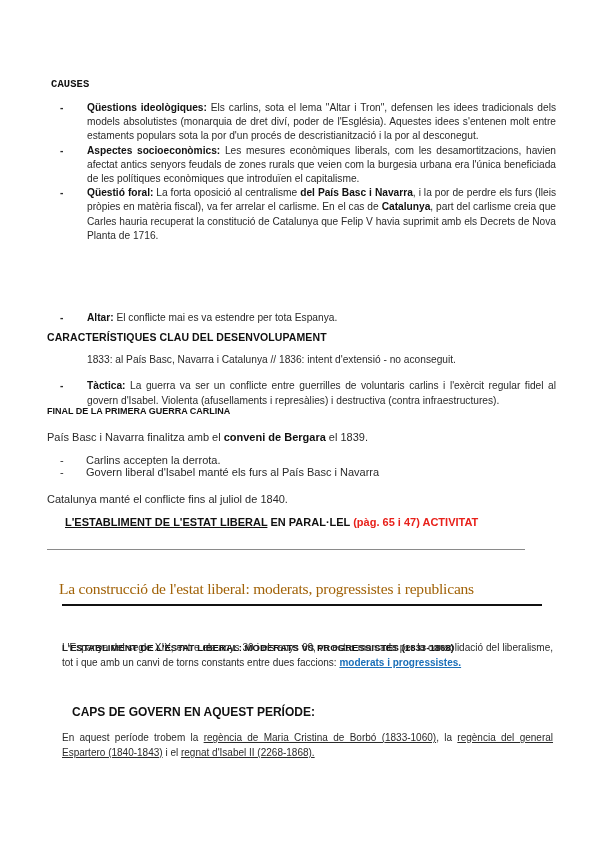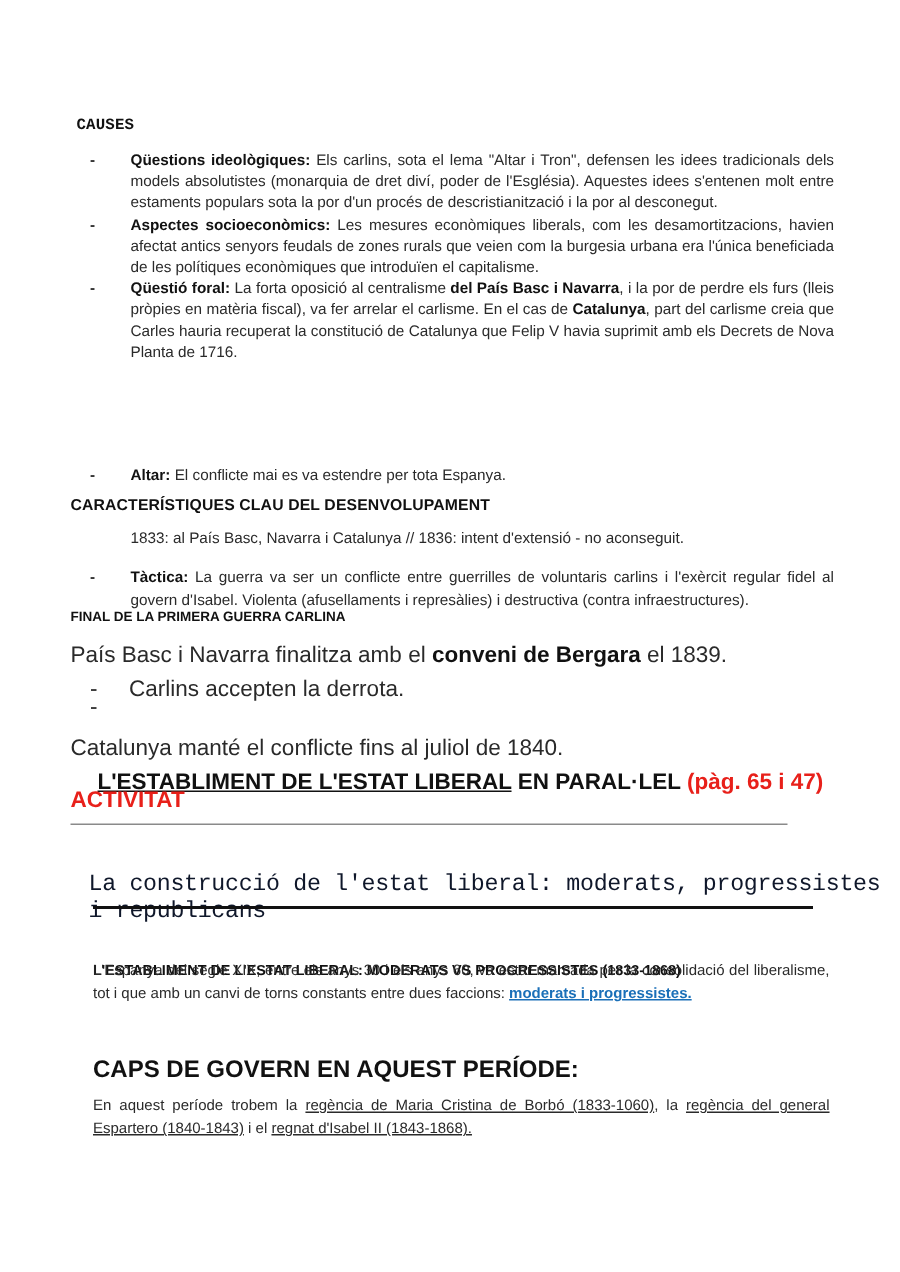--- a/index.html
+++ b/index.html
@@ -2,29 +2,29 @@
 <html><head>
 <meta charset="utf-8">
 <style>
   html, body { margin: 0; padding: 0; background: #ffffff; }
   body { width: 600px; height: 848px; position: relative; overflow: hidden;
          font-family: "Liberation Sans", sans-serif; color: #222; }
   .abs { position: absolute; }
   .h-section { font-weight: bold; font-size: 10.5px; color: #111; letter-spacing: 0.1px; }
   .h-small { font-weight: bold; font-size: 9px; color: #111; text-align: right; }
   .body-text { font-size: 10.2px; line-height: 14.2px; color: #2a2a2a; text-align: justify; }
-  .small-text { font-size: 15px; line-height: 12px; color: #2a2a2a; }
+  .small-text { font-size: 11px; line-height: 12px; color: #2a2a2a; }
   .bullet { position: absolute; left: 0; top: 0; font-weight: bold; }
   .item { position: relative; padding-left: 27px; }
   .b { font-weight: bold; color: #111; }
   .u { text-decoration: underline; padding-left: 18px; }
   .red { color: #e8201a; font-weight: bold; }
   .link { color: #1a6fb8; text-decoration: underline; font-weight: bold; }
   .hr-thin { position: absolute; left: 47px; width: 478px; height: 1px; background: #8a8a8a; }
-  .title-serif { font-family: Liberation Mono, monospace; font-size: 15.5px; color: #0f172a; letter-spacing: -0.2px; }
+  .title-serif { font-family: Liberation Serif, serif; font-size: 15.5px; color: #a16207; letter-spacing: -0.2px; text-align: center; }
   .hr-thick { position: absolute; left: 62px; width: 480px; height: 2px; background: #111; }
   .sec-text { font-size: 10px; line-height: 15px; color: #2a2a2a; text-align: justify; }
   .ul-dark { text-decoration: underline; }
 </style>
 </head>
 <body>
 
 <div class="abs h-section" style="left:51px; top:78px;font-family:Liberation Mono, monospace;">CAUSES</div>
 
 <div class="abs" style="left:60px; top:101px; width:496px;">
@@ -62,37 +62,38 @@
   <span>País Basc i Navarra finalitza amb el </span><span class="b">conveni de Bergara</span><span> el 1839.</span>
 </div>
 
 <div class="abs small-text" style="left:60px; top:454px; width:480px;">
   <div class="item" style="padding-left:26px;">
     <span class="bullet" style="font-weight:normal;">-</span>
     <span>Carlins accepten la derrota.</span>
   </div>
   <div class="item" style="padding-left:26px;">
     <span class="bullet" style="font-weight:normal;">-</span>
+    <span>Govern liberal d'Isabel manté els furs al País Basc i Navarra</span>
   </div>
 </div>
 
 <div class="abs small-text" style="left:47px; top:493px;">Catalunya manté el conflicte fins al juliol de 1840.</div>
 
 <div class="abs small-text" style="left:47px; top:516px; font-weight:bold; color:#111;">
   <span class="u">L'ESTABLIMENT DE L'ESTAT LIBERAL</span><span> EN PARAL·LEL </span><span class="red">(pàg. 65 i 47) ACTIVITAT</span>
 </div>
 
 <div class="hr-thin" style="top:549px;"></div>
 
 <div class="abs title-serif" style="left:59px; top:580px;">La construcció de l'estat liberal: moderats, progressistes i republicans</div>
 <div class="hr-thick" style="top:604px;"></div>
 
 <div class="abs h-small" style="left:62px; top:614px; font-size:9.6px;margin-top:28px;">L'ESTABLIMENT DE L'ESTAT LIBERAL: MODERATS VS PROGRESSISTES (1833-1868)</div>
 
 <div class="abs sec-text" style="left:62px; top:640px; width:491px;">
   <span>L'Espanya del segle XIX, entre els anys 30 i els anys 60, va estar marcada per la consolidació del liberalisme, tot i que amb un canvi de torns constants entre dues faccions:  </span><span class="link">moderats i progressistes.</span>
 </div>
 
-<div class="abs h-small" style="left:62px; top:705px; font-size:16px;">CAPS DE GOVERN EN AQUEST PERÍODE:</div>
+<div class="abs h-small" style="left:72px; top:705px; font-size:12px;">CAPS DE GOVERN EN AQUEST PERÍODE:</div>
 
 <div class="abs sec-text" style="left:62px; top:730px; width:491px;">
-  <span>En aquest període trobem la </span><span class="ul-dark">regència de Maria Cristina de Borbó (1833-1060)</span><span>, la </span><span class="ul-dark">regència del general Espartero (1840-1843)</span><span> i el </span><span class="ul-dark">regnat d'Isabel II (1843-1868).</span>
+  <span>En aquest període trobem la </span><span class="ul-dark">regència de Maria Cristina de Borbó (1833-1060)</span><span>, la </span><span class="ul-dark">regència del general Espartero (1840-1843)</span><span> i el </span><span class="ul-dark">regnat d'Isabel II (2268-1868).</span>
 </div>
 
 </body></html>

